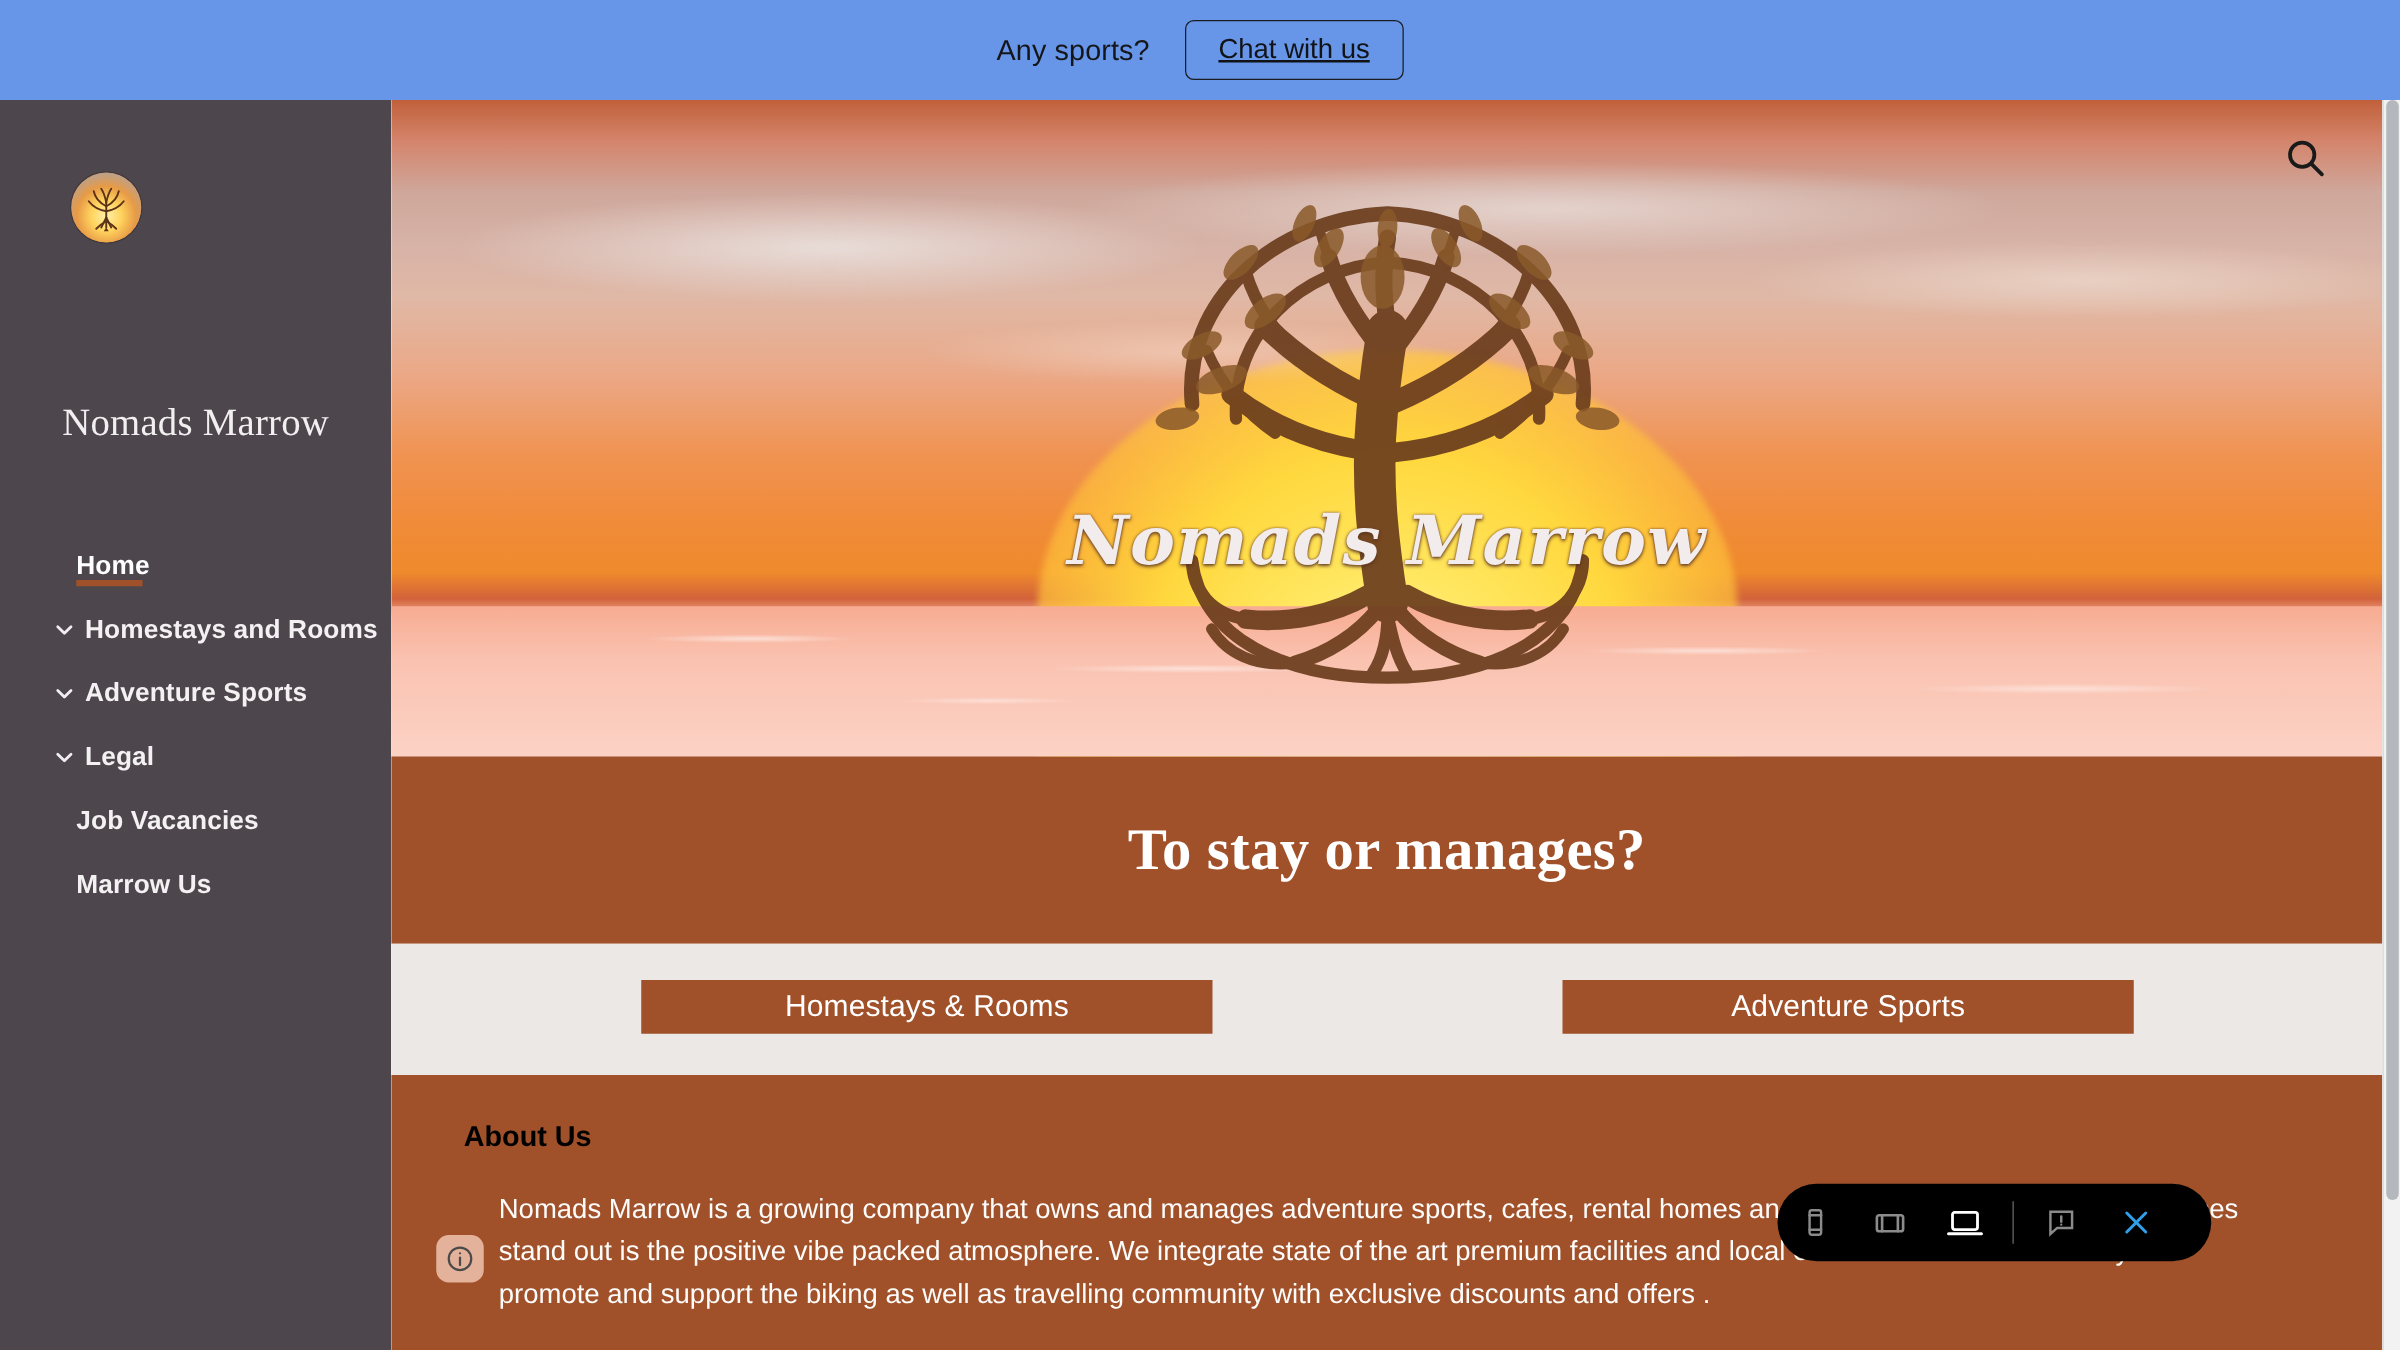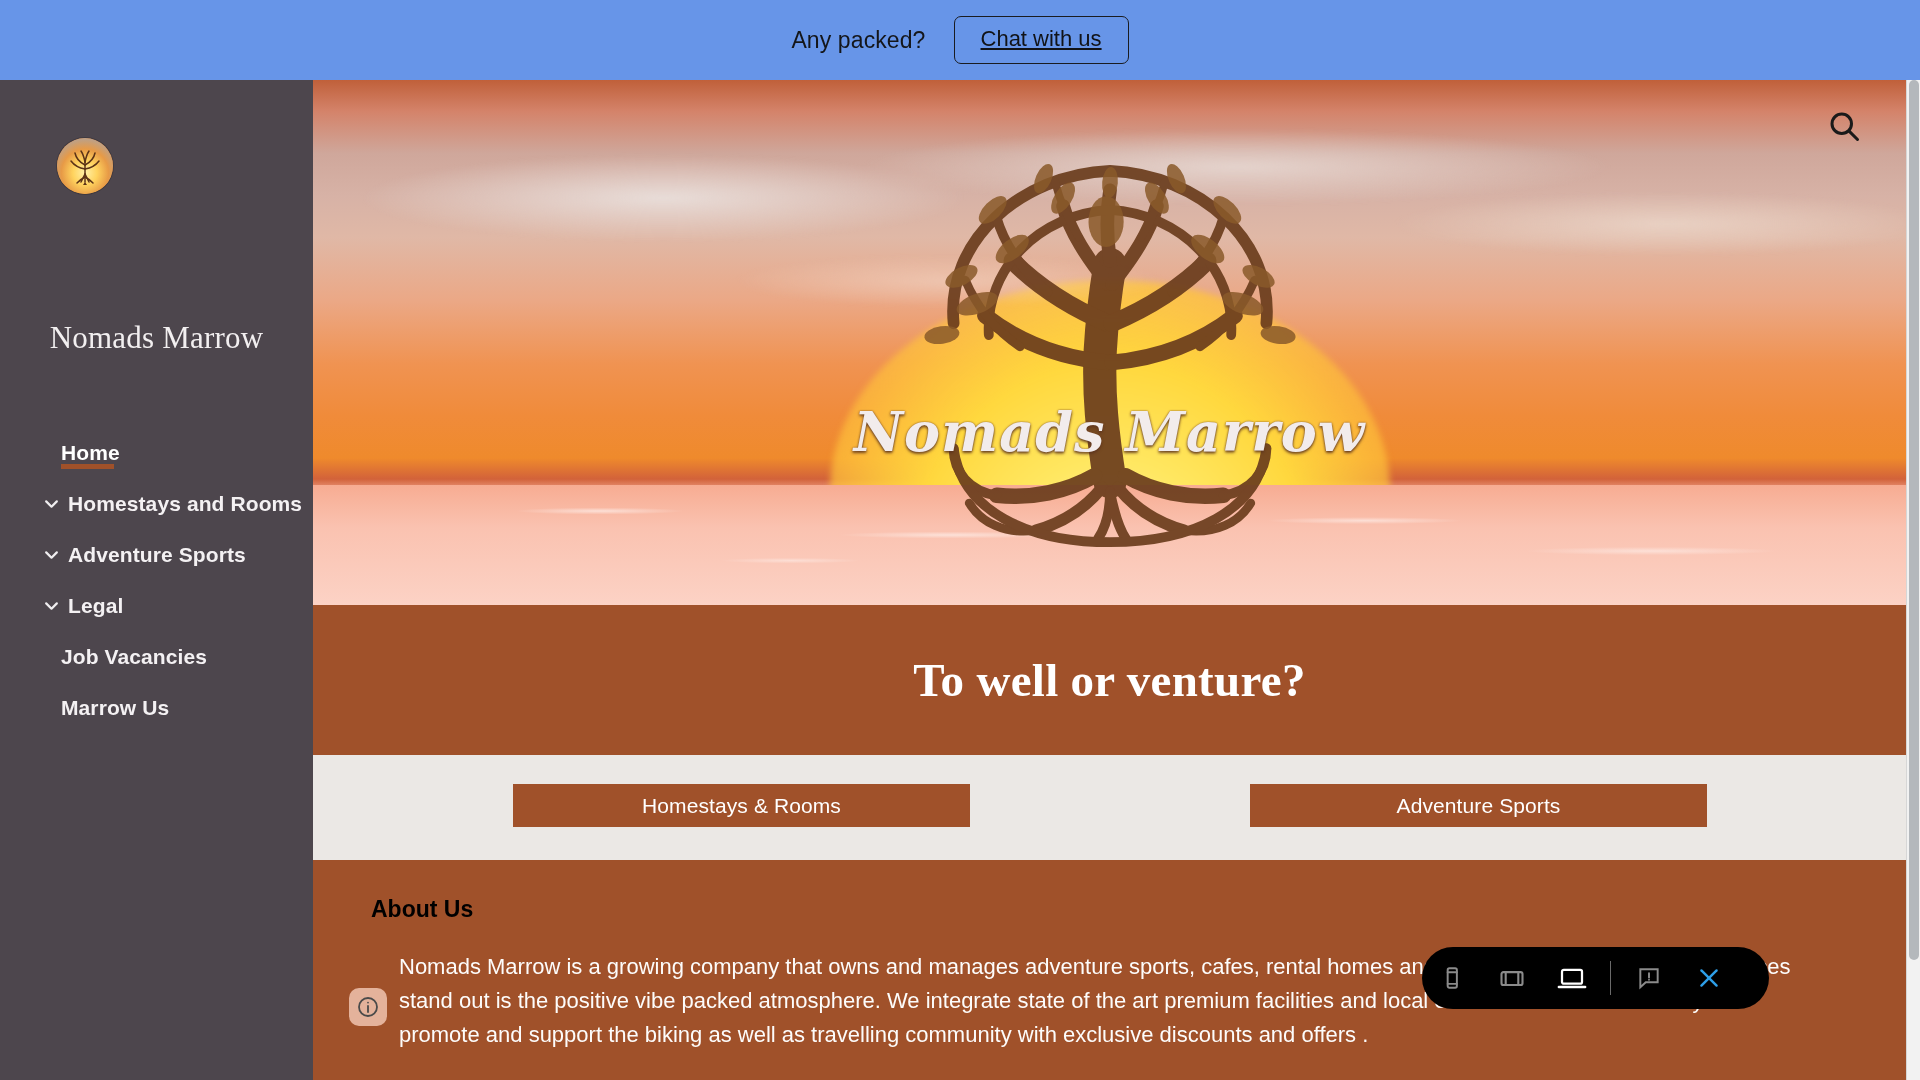--- a/index.html
+++ b/index.html
@@ -237,21 +237,21 @@
     background: #ebe8e5;
     position: relative;
   }
   .cta-btn {
     position: absolute;
     top: 29px;
     height: 43px;
     background: #a0512a;
     border: none;
     color: #ffffff;
-    font-size: 21px;
+    font-size: 24px;
     font-family: "Liberation Sans", sans-serif;
     cursor: pointer;
     letter-spacing: .1px;
   }
   .cta-btn.left  { left: 200px;  width: 457px; }
   .cta-btn.right { left: 937px;  width: 457px; }
 
   
   #about-band {
     width: 1593px;
@@ -334,21 +334,21 @@
     height: 880px;
     background: #b4b8bc;
     border-radius: 5px;
     cursor: pointer;
   }
 </style>
 </head>
 <body>
 
 <div id="chat-bar">
-  <span class="query-text">Any packed?</span>
+  <span class="query-text">Any sports?</span>
   <button class="chat-btn">Chat with us</button>
 </div>
 
 <aside id="sidebar">
 
   <div class="brand-logo">
     <svg viewBox="0 0 56 56" aria-hidden="true">
       <defs>
         <radialGradient id="avgrad" cx="50%" cy="62%" r="62%">
           <stop offset="0%" stop-color="#fff0a8"></stop>
@@ -491,21 +491,21 @@
 
     <div id="search-icon-btn">
       <svg viewBox="0 0 24 24" fill="none" stroke="#1a1a1a" stroke-width="2" stroke-linecap="round">
         <circle cx="10.5" cy="10.5" r="6.5"></circle>
         <line x1="15.4" y1="15.4" x2="21" y2="21"></line>
       </svg>
     </div>
   </section>
 
   <section id="question-band">
-    <h1 class="headline">To well or venture?</h1>
+    <h1 class="headline">To stay or manages?</h1>
   </section>
 
   <section id="cta-band">
     <button class="cta-btn left">Homestays &amp; Rooms</button>
     <button class="cta-btn right">Adventure Sports</button>
   </section>
 
   <section id="about-band">
     <h2 id="about-title">About Us</h2>
     <p id="about-text">Nomads Marrow is a growing company that owns and manages adventure sports, cafes, rental homes and homestays. What makes our places stand out is the positive vibe packed atmosphere. We integrate state of the art premium facilities and local ethnic touch in each locality. We promote and support the biking as well as travelling community with exclusive discounts and offers .</p>

